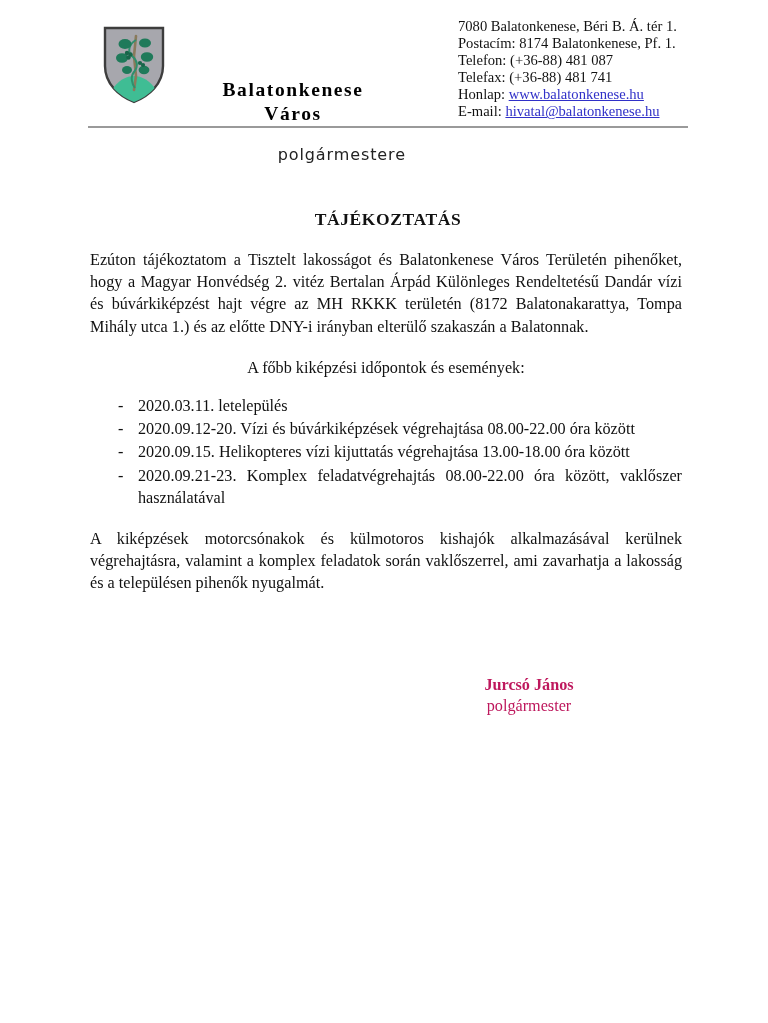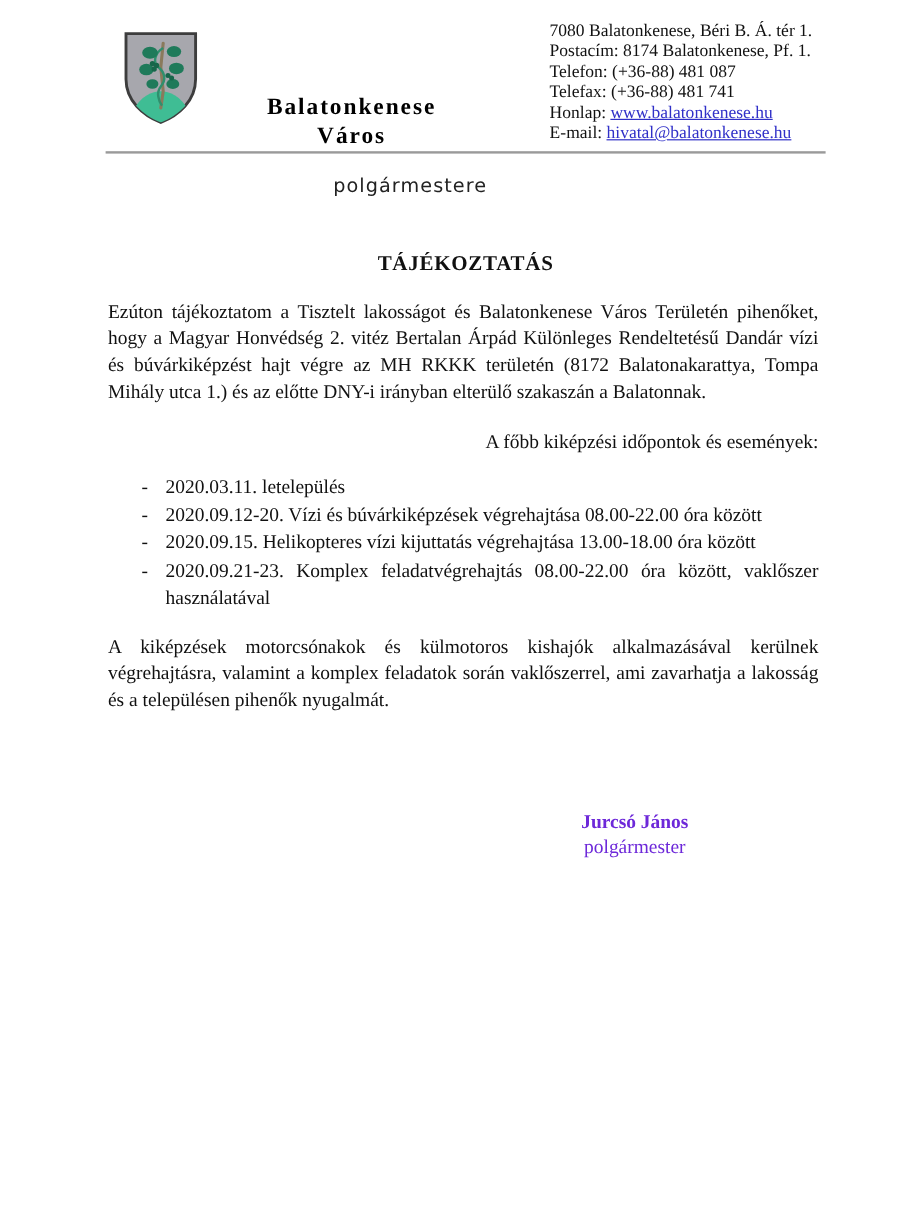--- a/index.html
+++ b/index.html
@@ -136,21 +136,21 @@
 
   .para {
     text-align: justify;
     text-justify: inter-word;
     margin: 0 0 19px 0;
   }
   .para-last { margin-bottom: 0; }
 
   .lead-in {
     margin: 0 0 16px 0;
-    text-align: right;
+    text-align: center;
   }
 
   .list {
     list-style: none;
     margin: 0 0 19px 0;
     padding: 0 0 0 28px;
   }
   .list-item {
     position: relative;
     padding-left: 20px;
@@ -174,21 +174,21 @@
 
   .signature {
     position: absolute;
     left: 398px;
     top: 675px;
     width: 262px;
     text-align: center;
     font-family: "Liberation Serif", serif;
     font-size: 16.2px;
     line-height: 21px;
-    color: #6d28d9;
+    color: #be185d;
   }
   .sig-name { font-weight: bold; }
   .sig-role { font-weight: normal; }
 </style>
 </head>
 <body>
 
 <div class="page">
 
   <div class="header">

